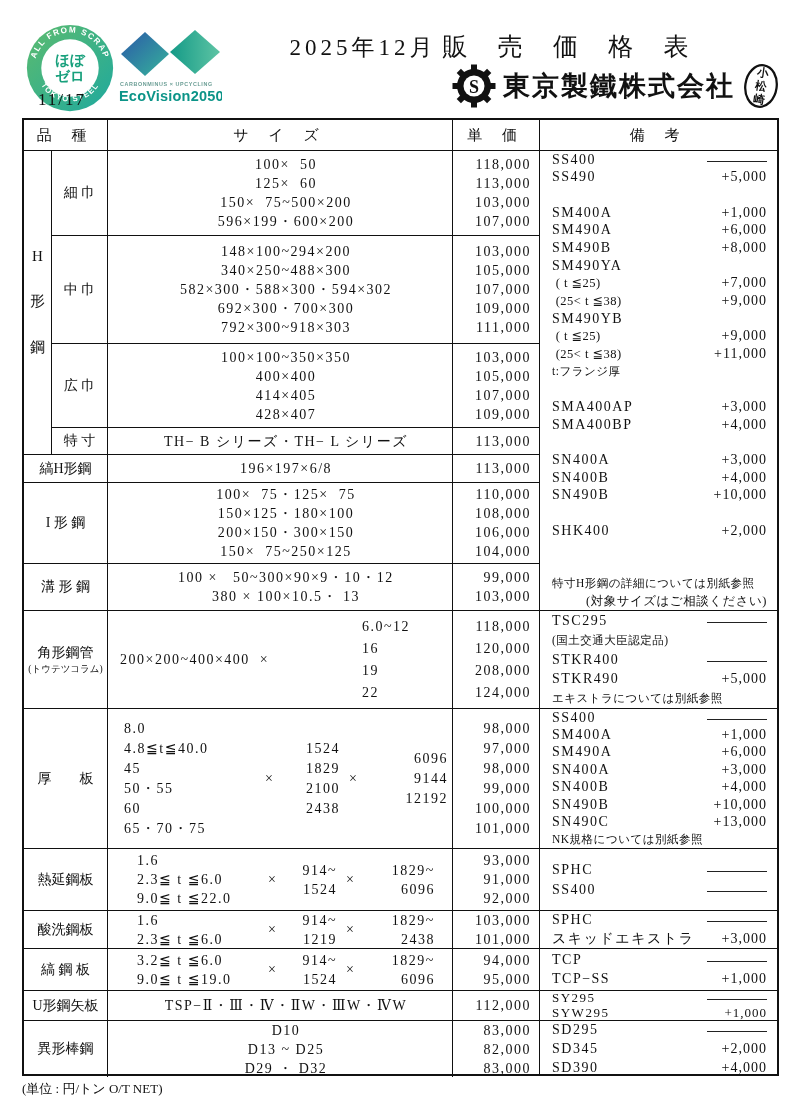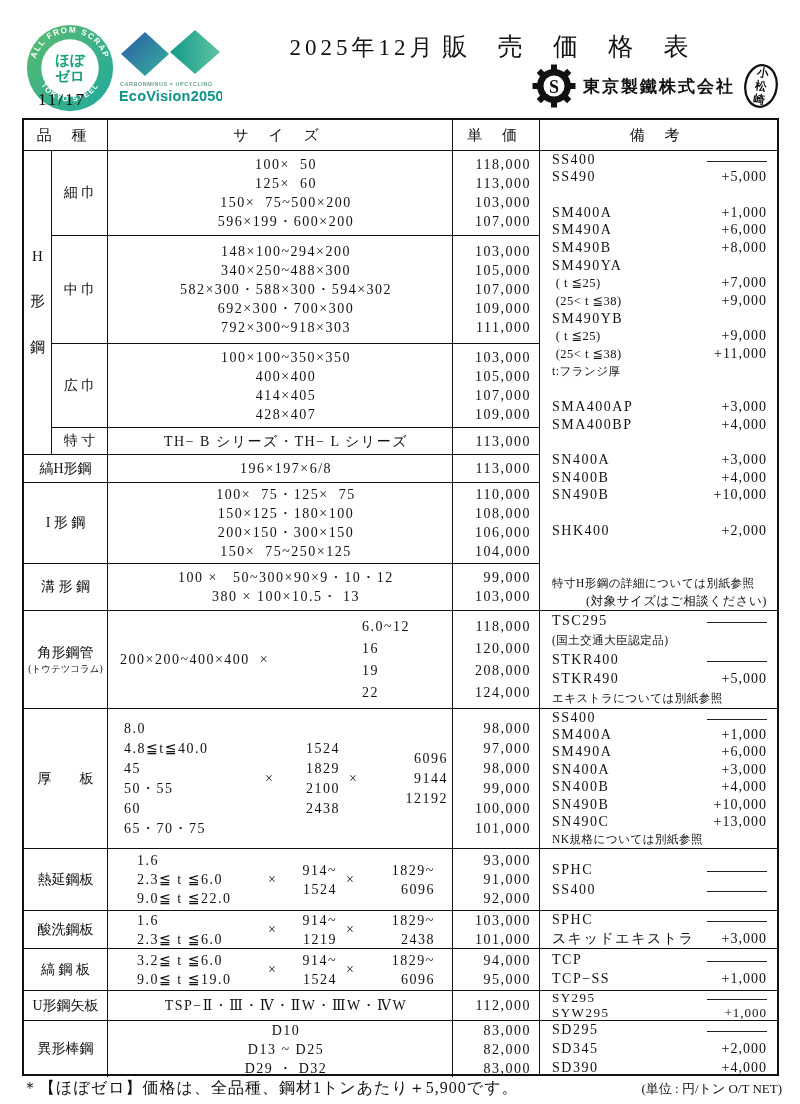--- a/index.html
+++ b/index.html
@@ -8,21 +8,21 @@
   body { position:relative; overflow:hidden; }
 
   
   .badge { position:absolute; left:24px; top:22px; }
   .eco { position:absolute; left:118px; top:28px; }
   .page-no { position:absolute; left:38px; top:90px; font-size:17px; letter-spacing:2px; }
   .title-wrap { position:absolute; left:230px; top:30px; width:530px; text-align:center; white-space:nowrap; }
   .title-month { font-size:23px; letter-spacing:4px; }
   .title-main { font-size:25px; letter-spacing:12px; margin-left:6px; }
   .company-row { position:absolute; right:20px; top:62px; display:flex; align-items:center; gap:7px; }
-  .company-name { font-size:17px; font-weight:bold; letter-spacing:2px; white-space:nowrap; }
+  .company-name { font-size:27px; font-weight:bold; letter-spacing:2px; white-space:nowrap; }
   .stamp { transform:rotate(8deg); }
 
   
   .table { position:absolute; left:22px; top:118px; width:757px; height:958px;
     border:2px solid #111; display:flex; font-size:14px; }
   .tleft { width:516px; border-right:1.6px solid #111; display:flex; flex-direction:column; }
   .tright { flex:1; display:flex; flex-direction:column; }
 
   .thead-row { height:30px; display:flex; flex:none; }
   .thead-row .hc { display:flex; align-items:center; justify-content:center;
@@ -713,15 +713,14 @@
         <div class="rl">
         <span class="rn">SD390</span>
         <span class="rv">+4,000</span>
       </div>
       </div>
 
   </div>
 </div>
 
 <div class="footer">
-  <div class="foot-note">＊【ほぼゼロ】価格は、全品種、鋼材1トンあたり＋5,900です。</div>
   <div class="unit-note">(単位 : 円/トン O/T NET)</div>
 </div>
 
 </body></html>

